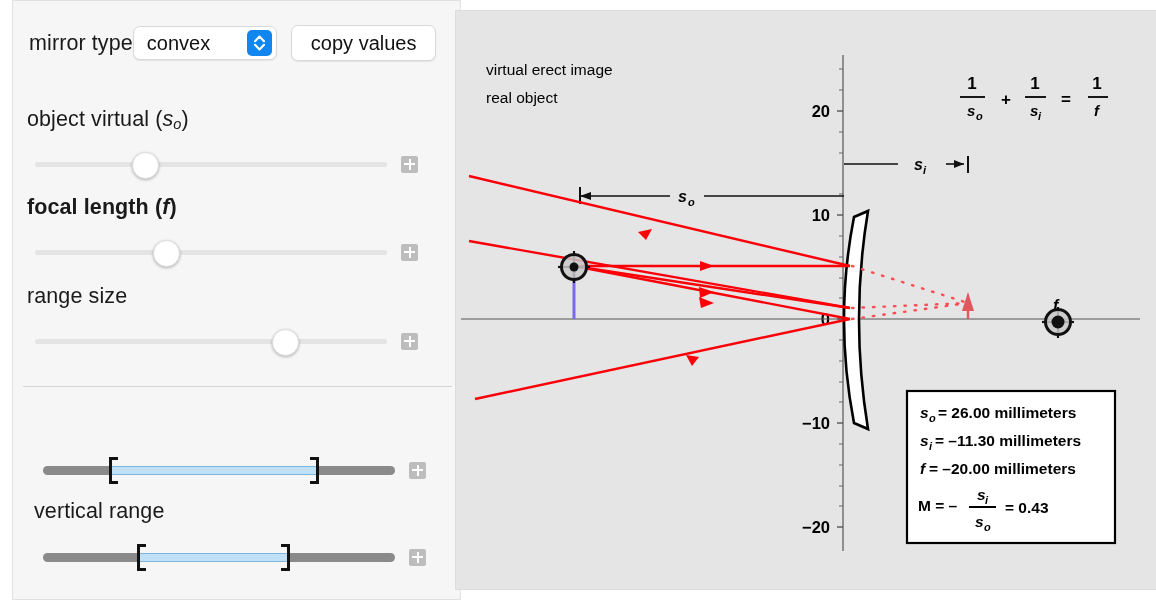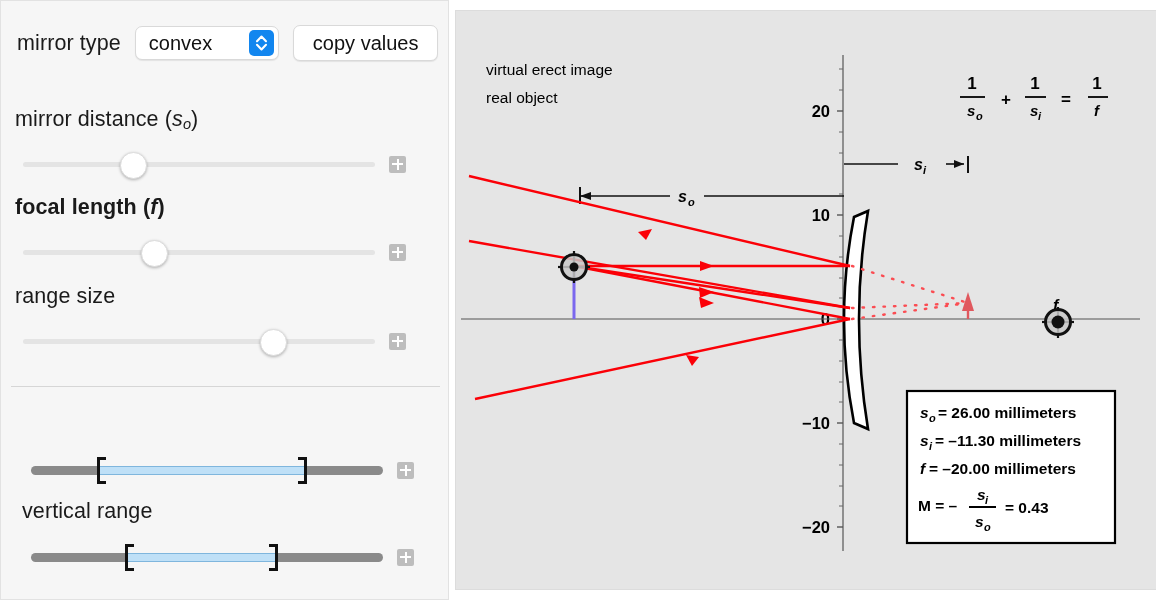--- a/index.html
+++ b/index.html
@@ -15,21 +15,21 @@
     position: relative;
     width: 1156px;
     height: 600px;
     overflow: hidden;
     background: #ffffff;
   }
 
   
   #controls {
     position: absolute;
-    left: 0; top: 0;
+    left: 12px; top: 0;
     width: 449px;
     height: 600px;
     background: #f6f6f6;
     border: 1px solid #e2e2e2;
     box-sizing: border-box;
   }
 
   .ctl-row {
     position: absolute;
     display: flex;
@@ -228,34 +228,34 @@
 </style>
 </head>
 <body>
 
 <div id="app">
 
   <div id="controls">
 
     <div class="ctl-row" style="left:16px; top:24px;">
       <span class="ctl-label">mirror type</span>
-      <span class="popup" style="margin-left:14px;">
+      <span class="popup" style="">
         <span class="popup-value">convex</span>
         <span class="chev-btn">
           <svg width="15" height="20" viewBox="0 0 15 20">
             <path d="M3 8.2 L7.5 3.6 L12 8.2" fill="none" stroke="#fff" stroke-width="2.1" stroke-linecap="round" stroke-linejoin="round"></path>
             <path d="M3 11.8 L7.5 16.4 L12 11.8" fill="none" stroke="#fff" stroke-width="2.1" stroke-linecap="round" stroke-linejoin="round"></path>
           </svg>
         </span>
       </span>
       <span class="btn" style="margin-left:14px;">copy values</span>
     </div>
 
     <div class="ctl-row" style="left:14px; top:106px;">
-      <span class="ctl-label"><span>mirror distance (</span><span class="it">s</span><sub>o</sub><span>)</span></span>
+      <span class="ctl-label"><span>object virtual (</span><span class="it">s</span><sub>o</sub><span>)</span></span>
     </div>
     <div class="ctl-row" style="left:22px; top:150px;">
       <span class="slider">
         <span class="track"></span>
         <span class="thumb" id="thumb0" style="left: 109.12px;"></span>
       </span>
       <span class="plus-btn" style="margin-left:14px;"></span>
     </div>
 
     <div class="ctl-row" style="left:14px; top:194px;font-weight:bold;">

